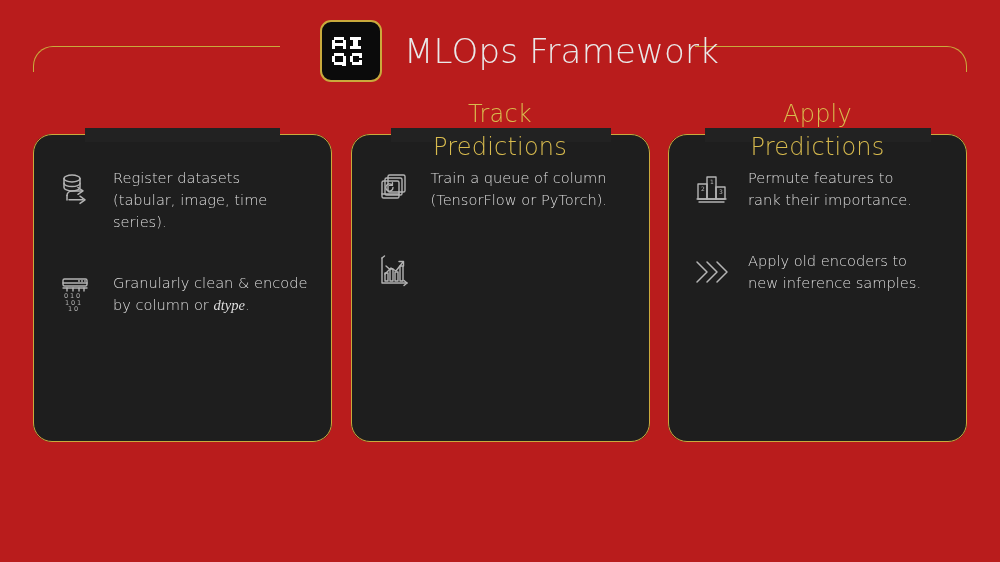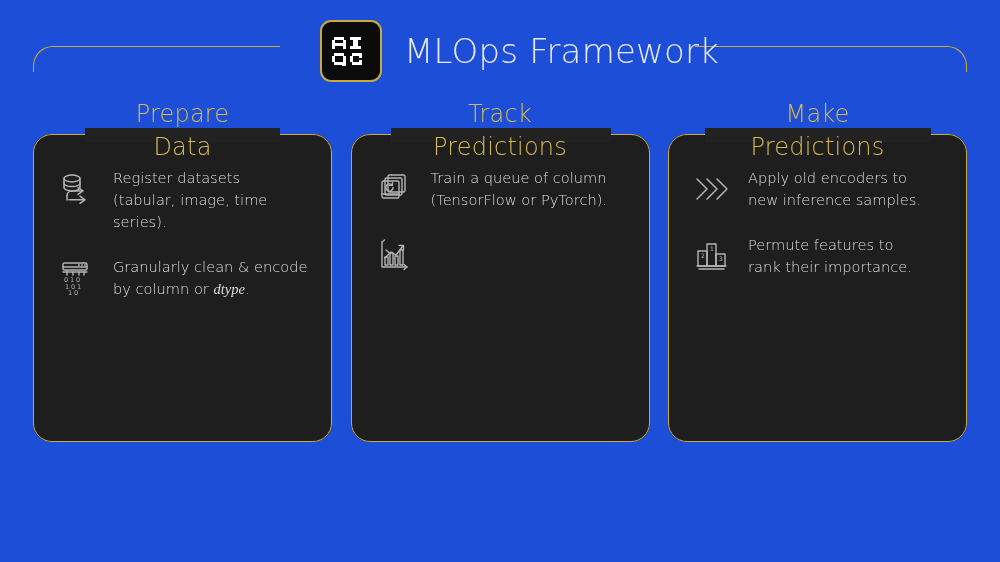--- a/index.html
+++ b/index.html
@@ -9,21 +9,21 @@
     height: 562px;
     overflow: hidden;
     background: #161616;
     font-family: "DejaVu Sans", sans-serif;
   }
 
   #stage {
     position: relative;
     width: 1000px;
     height: 562px;
-    background: #1d4ed8;
+    background: #b91c1c;
     overflow: hidden;
   }
 
   
   #header {
     position: absolute;
     left: 0; top: 0;
     width: 1000px; height: 98px;
   }
 
@@ -135,21 +135,21 @@
   }
 
   .items {
     position: absolute;
     left: 0; top: 36px;
     width: 299px; height: 308px;
     z-index: 4;
     padding: 32px 20px 0 22px;
     display: flex;
     flex-direction: column;
-    gap: 22px;
+    gap: 38px;
   }
 
   .item {
     display: flex;
     align-items: flex-start;
     gap: 14px;
   }
   .item-icon {
     flex: 0 0 auto;
     width: 44px; height: 44px;
@@ -216,22 +216,20 @@
 
     <div id="app-title">MLOps Framework</div>
   </div>
 
   <div id="columns">
 
     <div class="col">
       <div class="card"></div>
       <div class="card-edge"></div>
       <div class="notch" style="left:52px; width:195px;"></div>
-      <div class="col-title">Prepare
-Data</div>
 
       <div class="items">
 
         <div class="item">
           <span class="item-icon">
             <svg width="38" height="38" viewBox="0 0 38 38" fill="none" stroke="#b4b4b4" stroke-width="1.5" stroke-linecap="round" stroke-linejoin="round">
               <ellipse cx="14" cy="8.5" rx="8" ry="3.4"></ellipse>
               <path d="M6 8.5v9c0 1.9 3.6 3.4 8 3.4s8-1.5 8-3.4v-9"></path>
               <path d="M6 13.2c0 1.9 3.6 3.4 8 3.4s8-1.5 8-3.4"></path>
               <path d="M9 25.5c0-2.6 2.2-4.6 5-4.6h10"></path>
@@ -317,56 +315,56 @@
           </span>
         </div>
 
       </div>
     </div>
 
     <div class="col">
       <div class="card"></div>
       <div class="card-edge"></div>
       <div class="notch" style="left:37px; width:226px;"></div>
-      <div class="col-title">Make
+      <div class="col-title">Apply
 Predictions</div>
 
       <div class="items">
-
-        <div class="item">
-          <span class="item-icon">
-            <svg width="38" height="30" viewBox="0 0 38 30" fill="none" stroke="#b4b4b4" stroke-width="1.5" stroke-linecap="round" stroke-linejoin="round">
-              <path d="M4 5l10 10-10 10"></path>
-              <path d="M14 5l10 10-10 10"></path>
-              <path d="M24 5l10 10-10 10"></path>
-            </svg>
-          </span>
-          <span class="item-text">Apply old encoders to
-new inference samples.</span>
-        </div>
 
         <div class="item">
           <span class="item-icon">
             <svg width="36" height="34" viewBox="0 0 36 34" fill="none" stroke="#b4b4b4" stroke-width="1.4" stroke-linecap="round" stroke-linejoin="round">
               <rect x="13" y="5" width="9" height="22"></rect>
               <rect x="4" y="12" width="9" height="15"></rect>
               <rect x="22" y="15" width="9" height="12"></rect>
               <path d="M3 27h29"></path>
               <path d="M5 30h25"></path>
               <g stroke="none" fill="#b4b4b4" font-family="DejaVu Sans" font-size="6">
                 <text x="16" y="12">1</text>
                 <text x="7" y="19">2</text>
                 <text x="25" y="22">3</text>
               </g>
             </svg>
           </span>
           <span class="item-text">Permute features to
 rank their importance.</span>
         </div>
 
+        <div class="item">
+          <span class="item-icon">
+            <svg width="38" height="30" viewBox="0 0 38 30" fill="none" stroke="#b4b4b4" stroke-width="1.5" stroke-linecap="round" stroke-linejoin="round">
+              <path d="M4 5l10 10-10 10"></path>
+              <path d="M14 5l10 10-10 10"></path>
+              <path d="M24 5l10 10-10 10"></path>
+            </svg>
+          </span>
+          <span class="item-text">Apply old encoders to
+new inference samples.</span>
+        </div>
+
 
       </div>
     </div>
 
   </div>
 
   <div id="footer">
     
     
 

